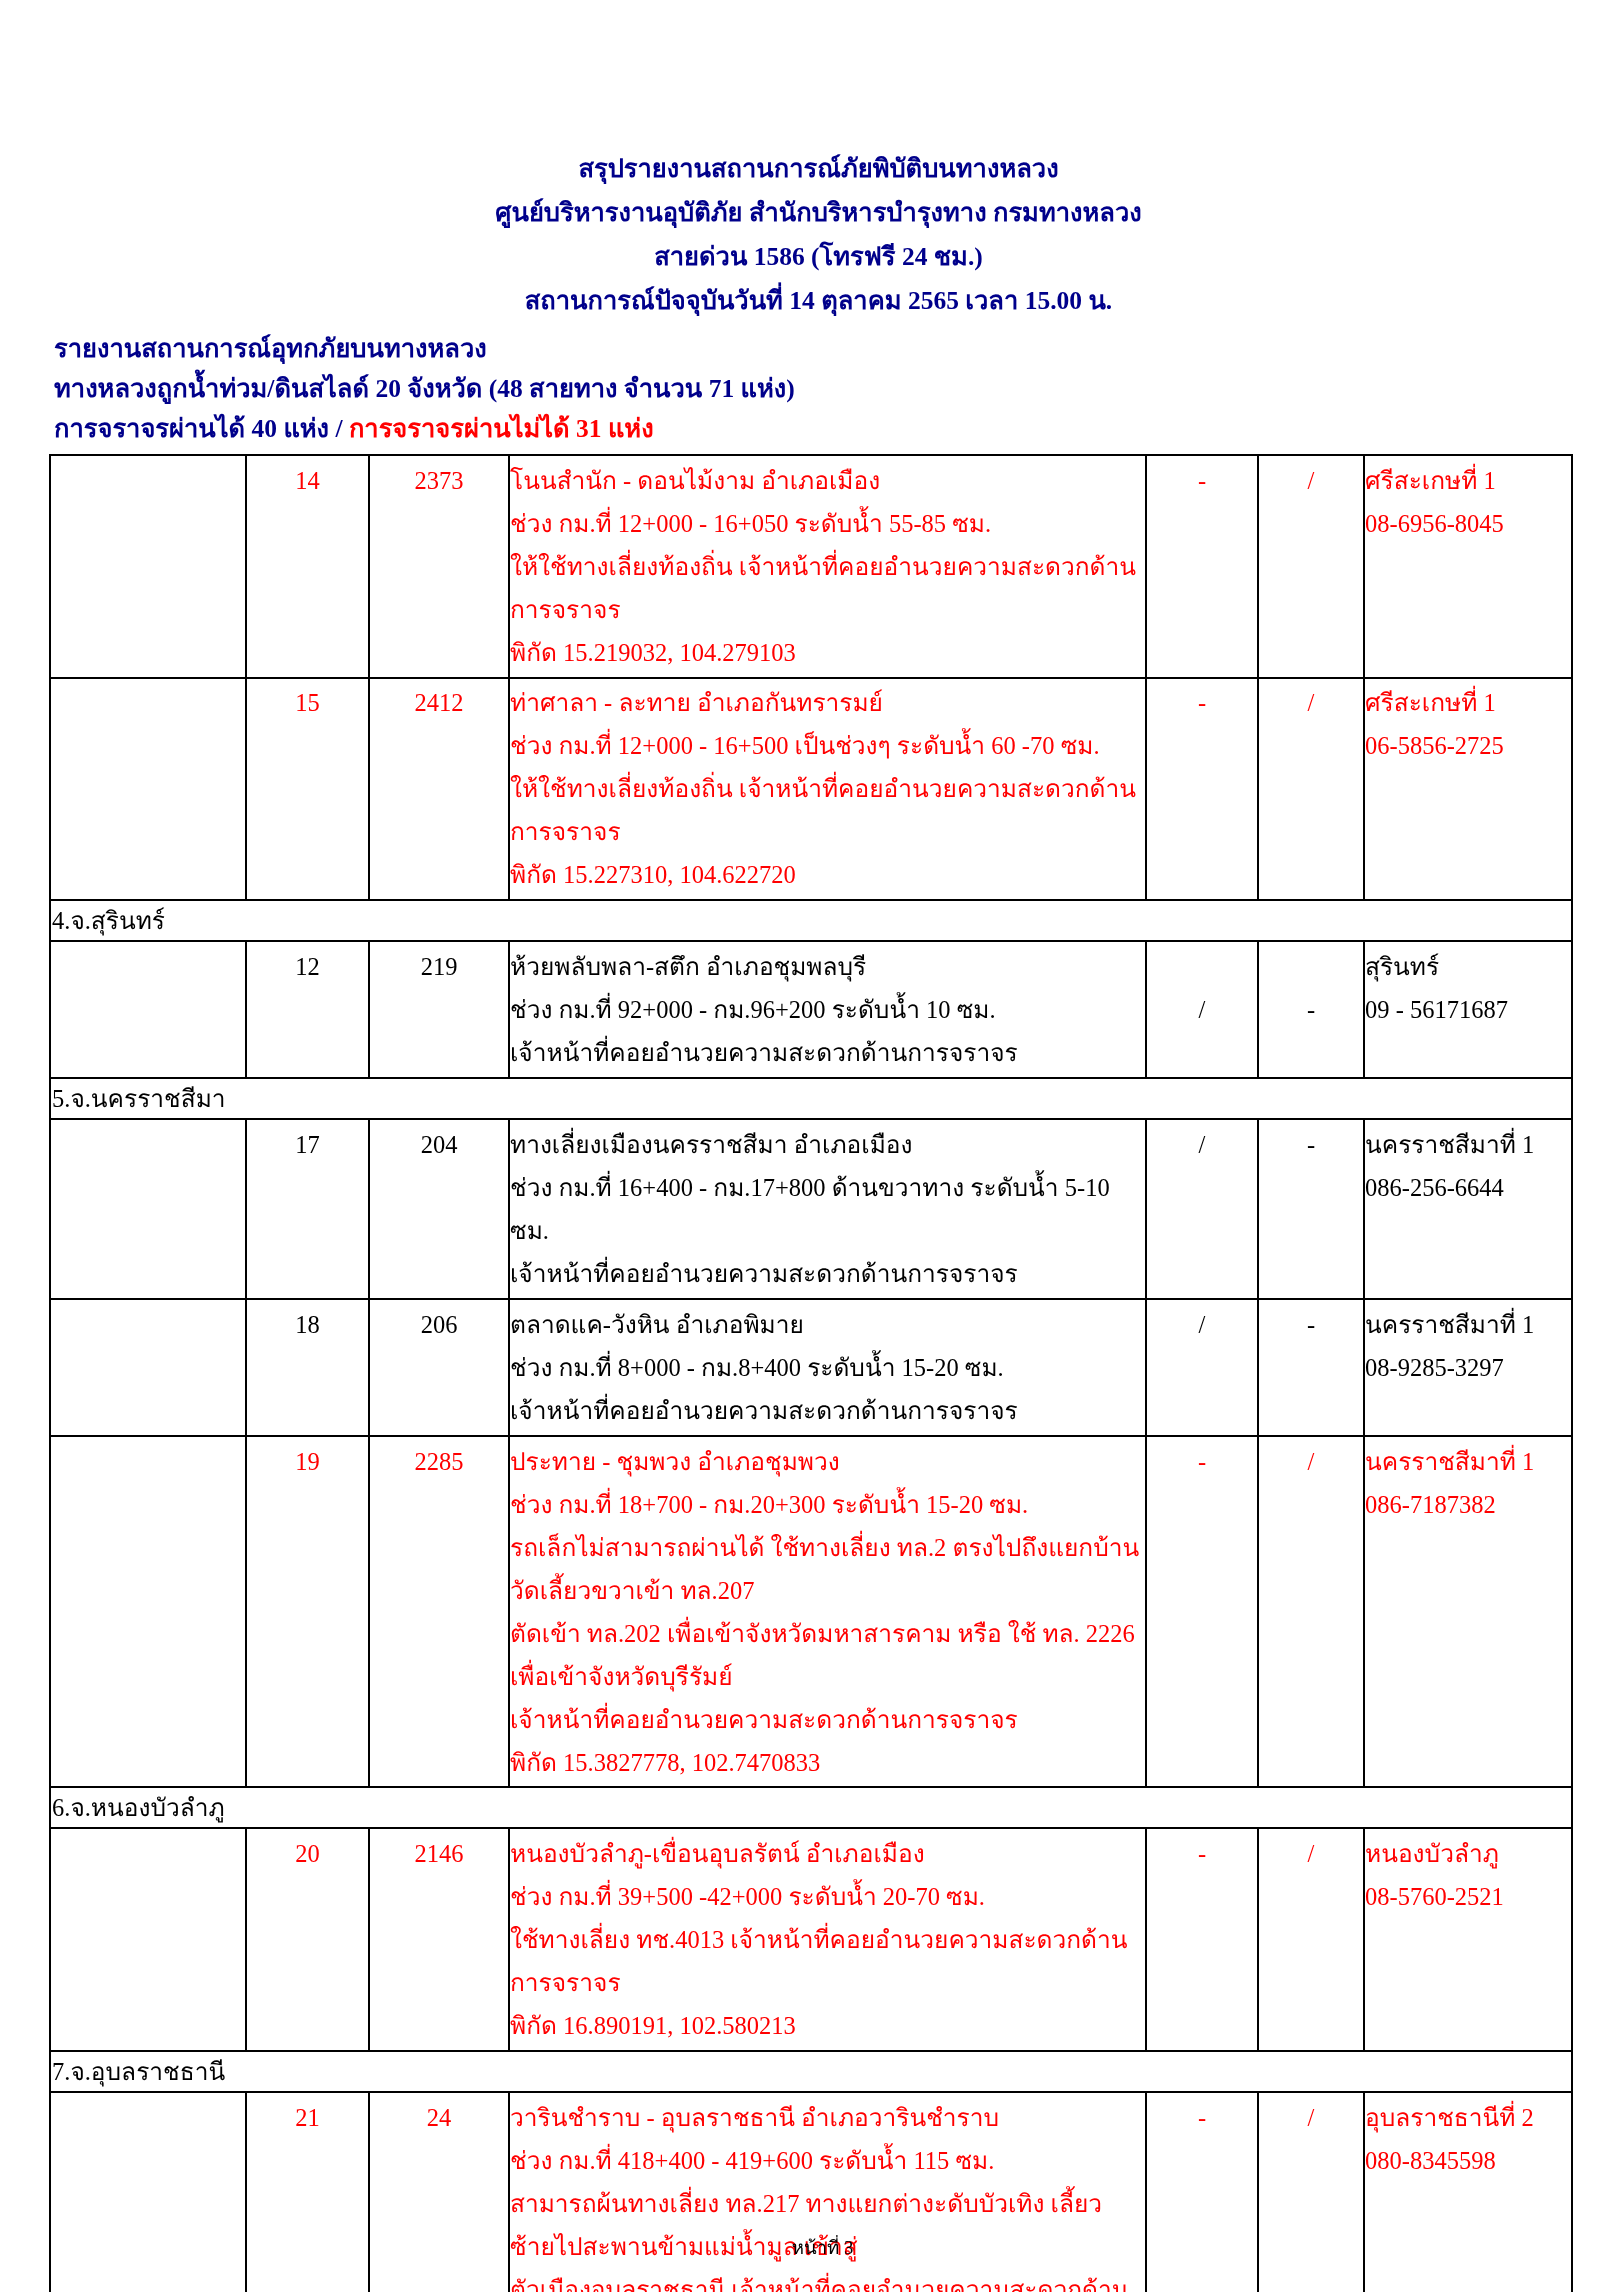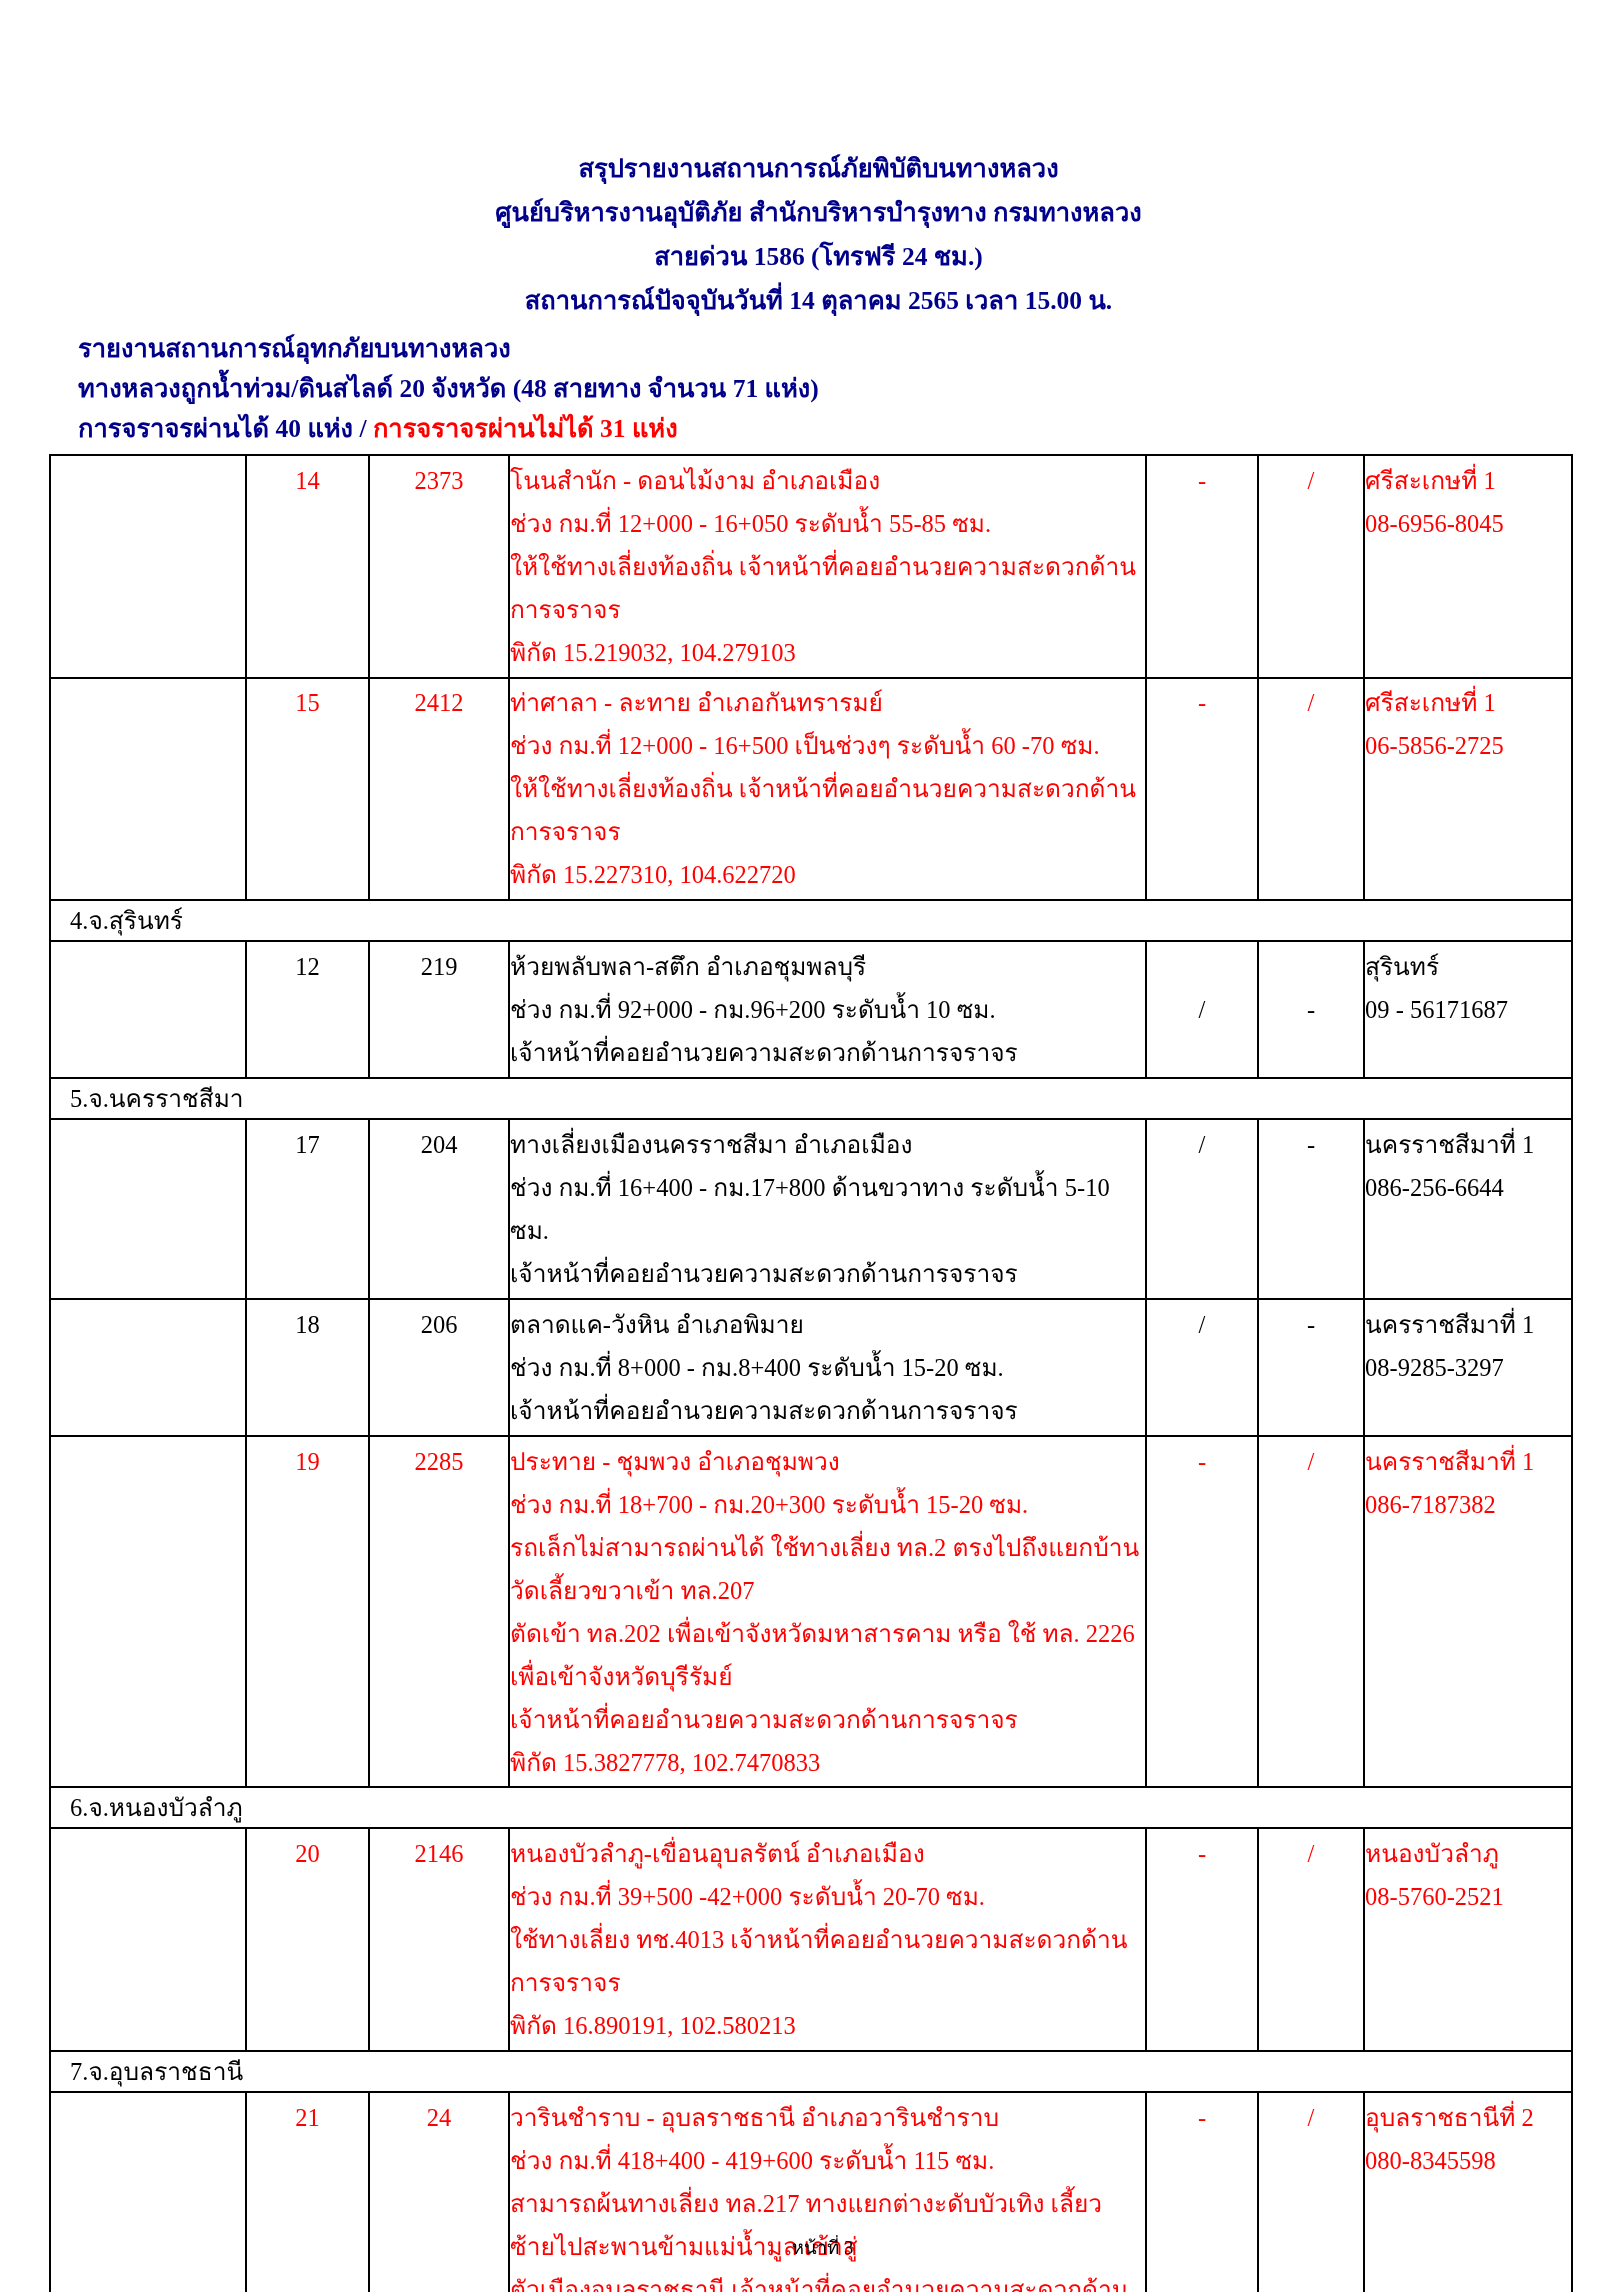--- a/index.html
+++ b/index.html
@@ -12,21 +12,21 @@
   .page{
     width:1621px;height:2293px;position:relative;overflow:hidden;
     background:#ffffff;
     font-family:"Liberation Serif","DejaVu Serif",serif;
     box-sizing:border-box;
     padding-top:147px;
   }
   .doc-header{ text-align:center; color:var(--navy); font-weight:bold; font-size:25.5px; }
   .doc-header .hline{ line-height:44px;margin-left:16px; }
   .intro{ margin:5.9px 0 0 54px; font-size:25.5px; font-weight:bold; }
-  .intro .iline{ line-height:40px;margin-left:24px; }
+  .intro .iline{ line-height:40px; }
   .intro .blue{ color:var(--navy); }
   .intro .red{ color:var(--red); }
 
   table.report{
     border-collapse:collapse;
     table-layout:fixed;
     width:1521px;
     margin:4.9px 0 0 49px;
   }
   table.report td{
@@ -39,21 +39,21 @@
     margin-left:48px;
   }
   tr.color-red td{ color:var(--red); }
   tr.color-black td{ color:var(--black); }
   td.col-seq, td.col-route{ text-align:center; }
   td.col-desc{ padding-left:6.9px; padding-right:3.9px; }
   td.col-status{ text-align:center; }
   td.col-office{ padding-left:5.9px; }
   tr.section-row td{
     color:var(--black);
-    padding:1px 0 1px 19px;
+    padding:1px 0 1px 1px;
     line-height:37px;
     font-size:24.5px;
   }
   .page-footer{
     position:absolute; left:12px; top:2233px; width:100%;
     text-align:center; font-size:18.6px; color:var(--black);
   }
 </style>
 </head>
 <body>

